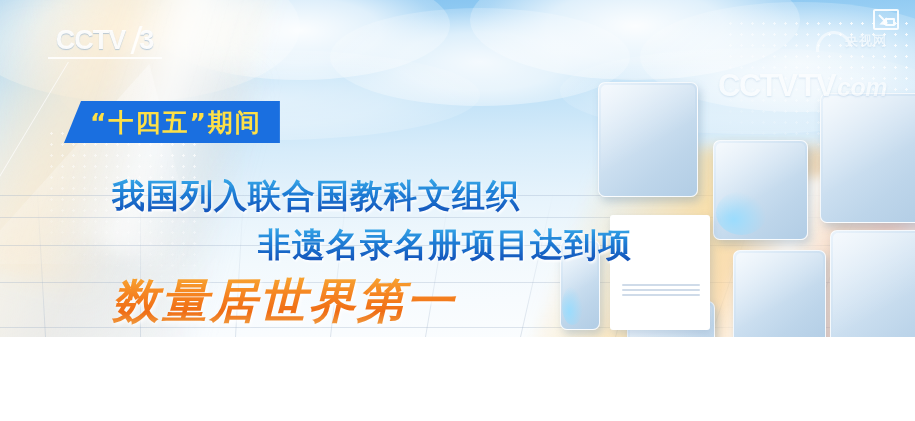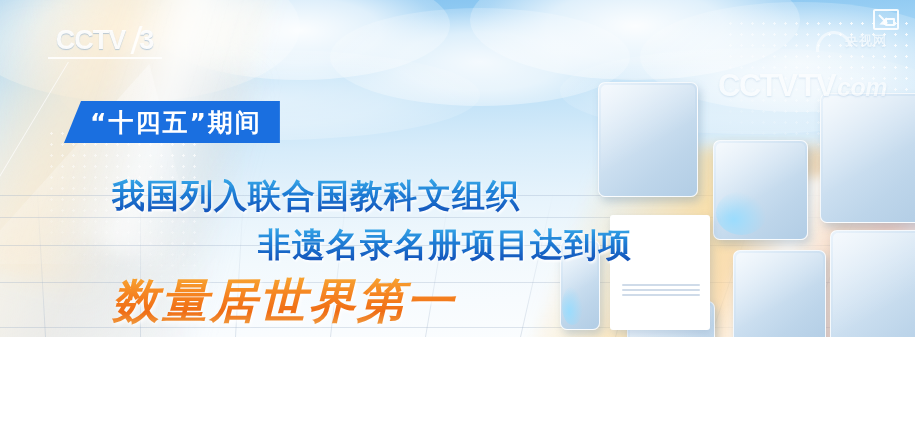--- a/index.html
+++ b/index.html
@@ -267,21 +267,21 @@
   .banner {
     position: absolute; left: 64px; top: 101px;
     height: 42px;
     padding: 0 18px 0 26px;
     display: flex; align-items: center;
     background: #1a6fe0;
     clip-path: polygon(17px 0, 100% 0, 100% 100%, 0 100%);
     box-shadow: 0 2px 6px rgba(40,90,160,0.25);
   }
   .banner-text {
-    color: #ffffff;
+    color: #fde047;
     font-size: 25px; font-weight: 700;
     letter-spacing: 2px;
     white-space: nowrap;
     font-family: "DejaVu Sans", "Liberation Sans", sans-serif;
   }
 
   
   .headlines {
     position: absolute; left: 112px; top: 178px;
     width: 520px;

